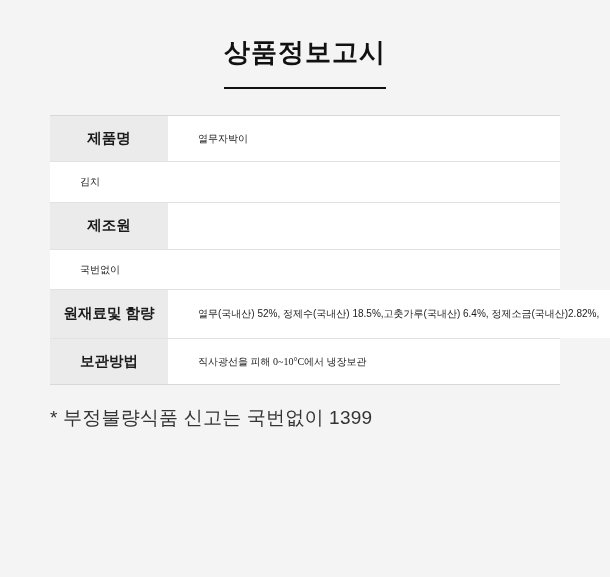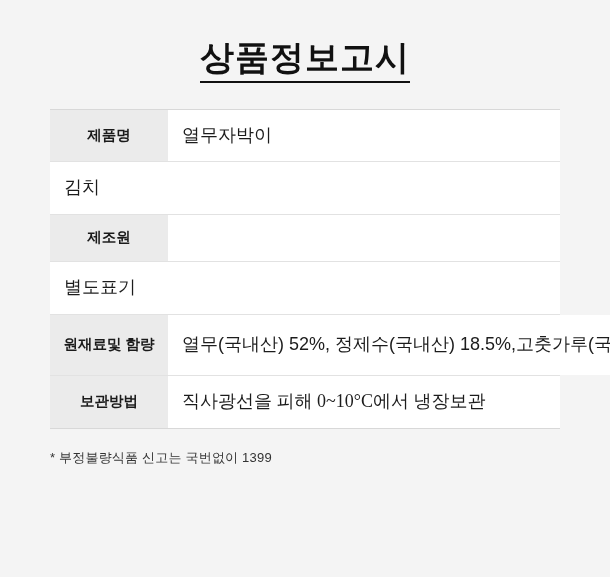--- a/index.html
+++ b/index.html
@@ -20,26 +20,26 @@
     height: 577px;
     box-sizing: border-box;
   }
   .title-wrap {
     text-align: center;
     padding-top: 36px;
     padding-bottom: 26px;
   }
   .title {
     display: inline-block;
-    font-size: 34px;
+    font-size: 26px;
     font-weight: bold;
     letter-spacing: 1px;
     color: #111;
     border-bottom: 2px solid #111;
-    padding-bottom: 2px;
+    padding-bottom: 18px;
     line-height: 1.25;
   }
   .table {
     margin: 0 50px;
     border-top: 1px solid #d8d8d8;
     border-bottom: 1px solid #d8d8d8;
     background: #a16207;
   }
   .row {
     display: flex;
@@ -63,43 +63,43 @@
     font-weight: bold;
     color: #1a1a1a;
     padding: 12px 4px;
     box-sizing: border-box;
     line-height: 1.5;
   }
   .td {
     flex: 1;
     display: flex;
     align-items: center;
-    padding: 12px 14px;
+    padding: 12px 30px;
     box-sizing: border-box;
-    font-size: 18px;
+    font-size: 10px;
     color: #1c1c1c;
     line-height: 1.55;
     background: #ffffff;
     text-align: center;
   }
   .row-tall .td {
     align-items: center;
     padding-top: 16px;
     padding-bottom: 16px;
   }
   .td-lines span {
     display: block;
     white-space: nowrap;
   }
   .th-multiline span {
     display: block;
   }
   .footnote {
     margin: 20px 50px 0 50px;
-    font-size: 13px;
+    font-size: 19px;
     color: #333;
     letter-spacing: 0.2px;
   }
 </style>
 </head>
 <body>
 
 <div class="page">
 
   <div class="title-wrap">
@@ -115,21 +115,21 @@
 
     <div class="row">
       <div class="td">김치</div>
     </div>
 
     <div class="row">
       <div class="th">제조원</div>
     </div>
 
     <div class="row">
-      <div class="td">별도표기</div>
+      <div class="td">국번없이</div>
     </div>
 
     <div class="row row-tall">
       <div class="th th-multiline">
         <span>원재료</span>
         <span>및 함량</span>
       </div>
       <div class="td td-lines">
         <span>열무(국내산) 52%, 정제수(국내산) 18.5%,</span>
         <span>고춧가루(국내산) 6.4%, 정제소금(국내산)2.82%,</span>

